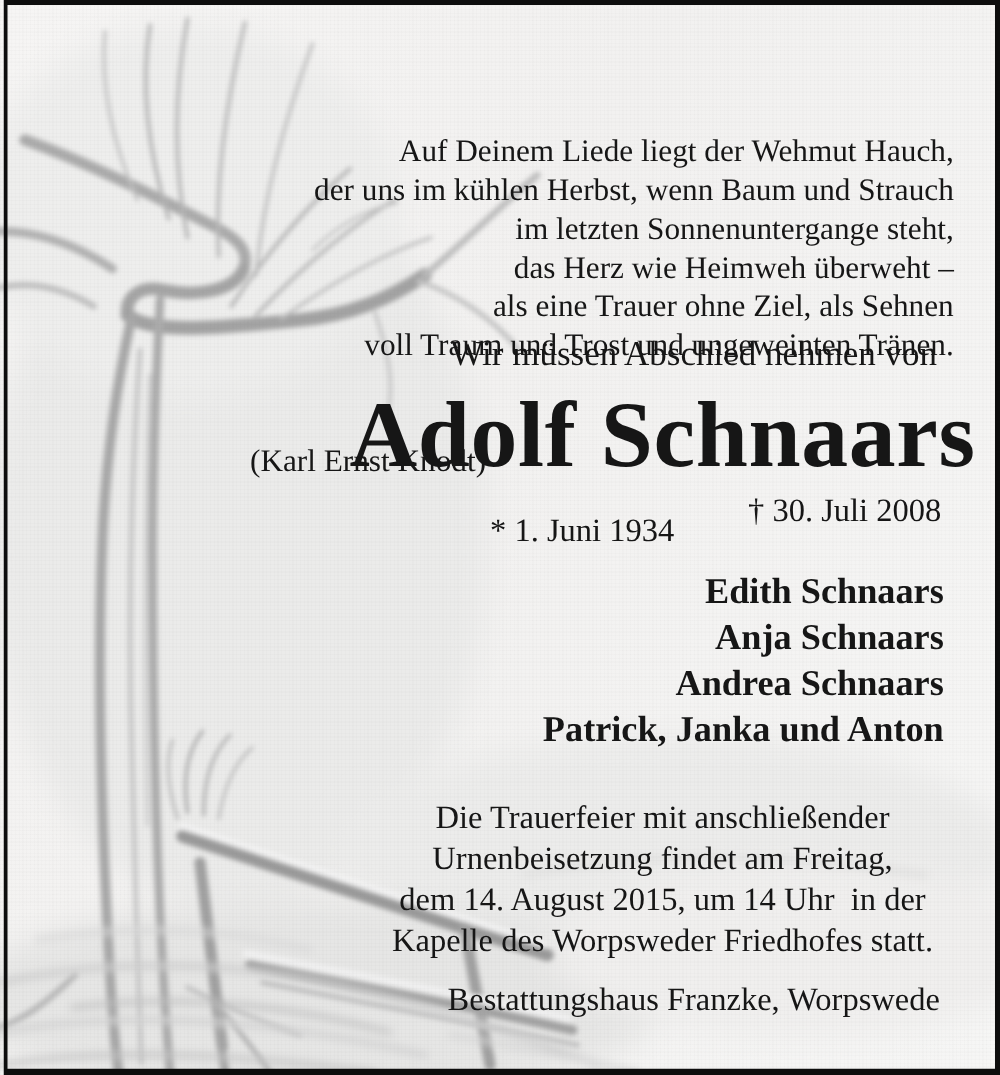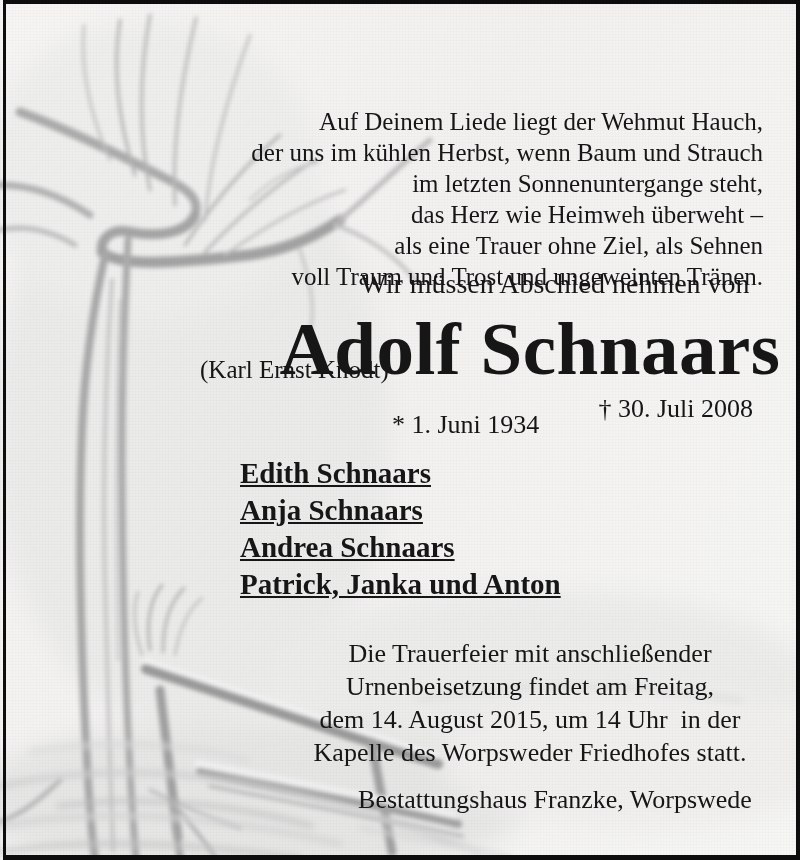--- a/index.html
+++ b/index.html
@@ -28,22 +28,22 @@
   .intro{top:267px;left:250px;width:560px;box-sizing:border-box;padding-left:50px;
          text-align:center;font-size:28px;line-height:34px;}
 
   .deceased{top:308px;left:250px;width:560px;text-align:center;font-weight:bold;
             font-size:75px;line-height:82px;white-space:nowrap;letter-spacing:.5px;}
 
   .dates{top:392px;left:250px;width:560px;height:34px;font-size:26px;line-height:34px;}
   .birth{position:absolute;left:108px;top:16px;white-space:nowrap;margin-left:34px;}
   .death{position:absolute;right:57px;top:0;white-space:nowrap;}
 
-  .family{top:455px;left:240px;width:515px;font-weight:bold;
-          font-size:29px;line-height:37px;white-space:pre;text-decoration:underline;}
+  .family{top:455px;left:240px;width:515px;text-align:right;font-weight:bold;
+          font-size:29px;line-height:37px;white-space:pre;}
 
   .funeral{top:637px;left:250px;width:560px;text-align:center;
            font-size:26px;line-height:33px;white-space:pre;}
 
   .undertaker{top:783px;left:250px;width:560px;box-sizing:border-box;padding-left:50px;
               text-align:center;font-size:26px;line-height:33px;white-space:nowrap;}
 </style>
 </head>
 <body>
 

